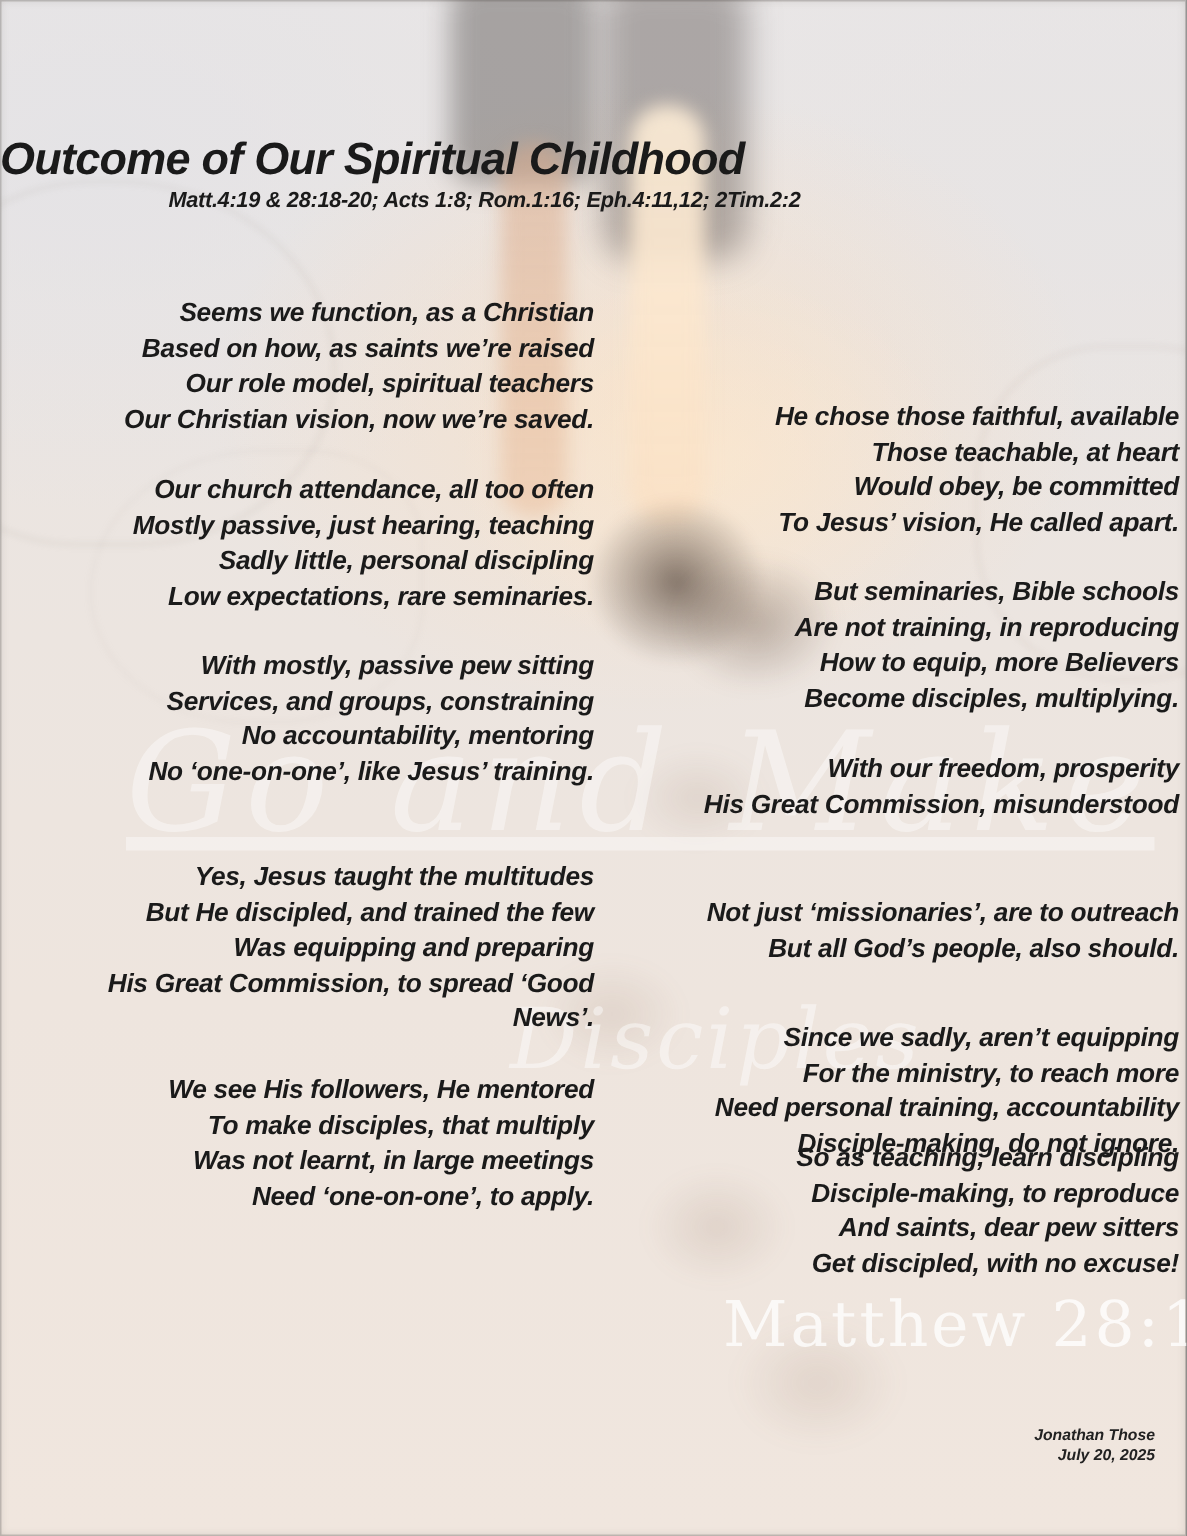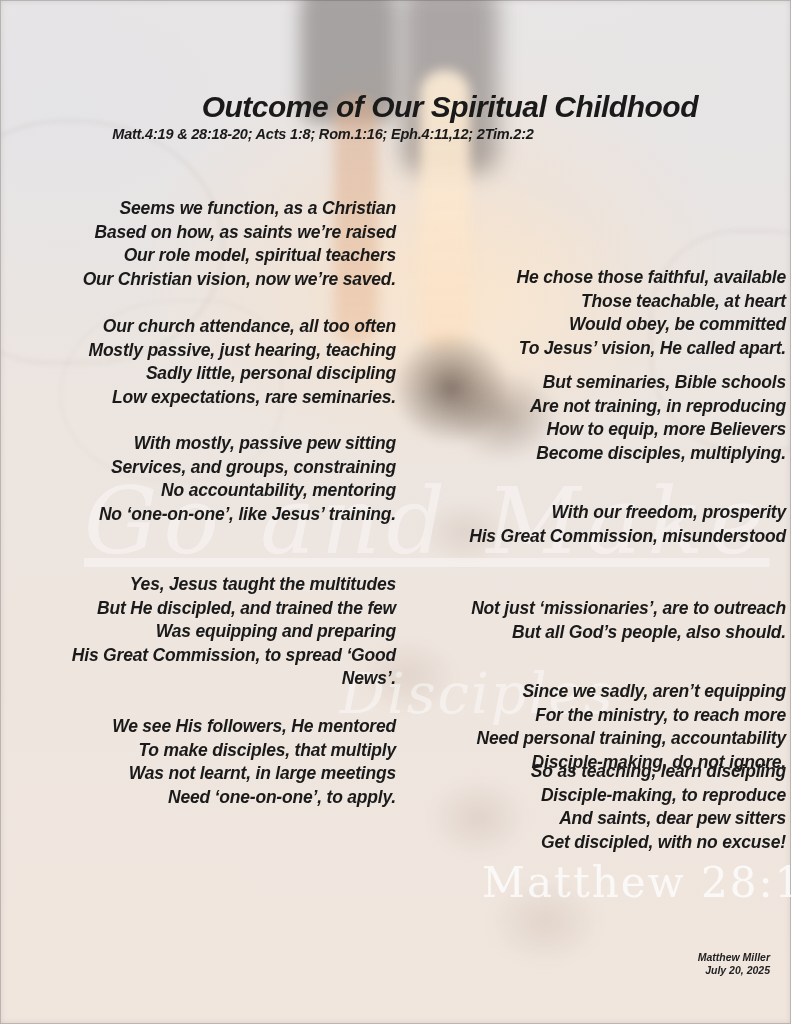--- a/index.html
+++ b/index.html
@@ -34,36 +34,36 @@
   .swirl2{left:60px;top:300px;width:220px;height:180px;border:1px solid rgba(165,158,152,0.15);border-radius:60% 40% 50% 55%;filter:blur(2px);}
   .swirl3{left:650px;top:230px;width:220px;height:220px;border:2px solid rgba(170,150,140,0.15);border-radius:45% 55% 60% 50%;filter:blur(2px);}
   
   .wm{position:absolute;z-index:1;color:#fff;font-family:"DejaVu Serif", serif;font-style:italic;white-space:nowrap;line-height:1;}
   .wm-go{left:84px;top:476px;width:660px;font-size:92px;opacity:0.42;letter-spacing:6px;text-align:center;text-decoration:underline;}
   .wm-disciples{left:340px;top:666px;font-size:56px;opacity:0.46;letter-spacing:2px;}
   .wm-ref{left:482px;top:862px;font-size:42px;opacity:0.78;letter-spacing:2px;font-style:normal;}
   
   .content{position:absolute;inset:0;z-index:2;color:#1a1a1a;}
   .title{
-    position:absolute;left:0;top:90px;width:698px;text-align:right;
+    position:absolute;left:0;top:90px;width:698px;text-align:left;
     font:italic 700 30px "Liberation Sans", sans-serif;letter-spacing:-0.5px;margin:0;
   }
   .subtitle{
     position:absolute;left:0;top:126px;width:646px;text-align:center;
     font:italic 700 14.5px "Liberation Sans", sans-serif;letter-spacing:-0.2px;
   }
   .stanza{
     position:absolute;text-align:right;white-space:pre-line;
     font:italic 700 17.5px "Liberation Sans", sans-serif;
     line-height:23.5px;letter-spacing:-0.2px;
   }
   .col-left .stanza{left:8px;width:388px;}
   .col-right .stanza{left:402px;width:384px;margin-top:20px;}
   .l1{top:197px}.l2{top:315px}.l3{top:432px}.l4{top:573px}.l5{top:715px}
-  .r1{top:246px}.r2{top:351px}.r3{top:481px}.r4{top:577px}.r5{top:660px}.r6{top:740px}
+  .r1{top:246px}.r2{top:363px}.r3{top:481px}.r4{top:577px}.r5{top:660px}.r6{top:740px}
   .credit{
     position:absolute;right:21px;top:951px;text-align:right;
     font:italic 700 10.5px "Liberation Sans", sans-serif;line-height:12.5px;color:#222;
   }
 </style>
 </head>
 <body>
 
 <div class="page">
 
@@ -133,18 +133,18 @@
 For the ministry, to reach more
 Need personal training, accountability
 Disciple-making, do not ignore.</div>
       <div class="stanza r6">So as teaching, learn discipling
 Disciple-making, to reproduce
 And saints, dear pew sitters
 Get discipled, with no excuse!</div>
     </div>
 
     <div class="credit">
-      <div>Matthew Miller</div>
+      <div>Jonathan Those</div>
       <div>July 20, 2025</div>
     </div>
   </div>
 
 </div>
 
 </body></html>

